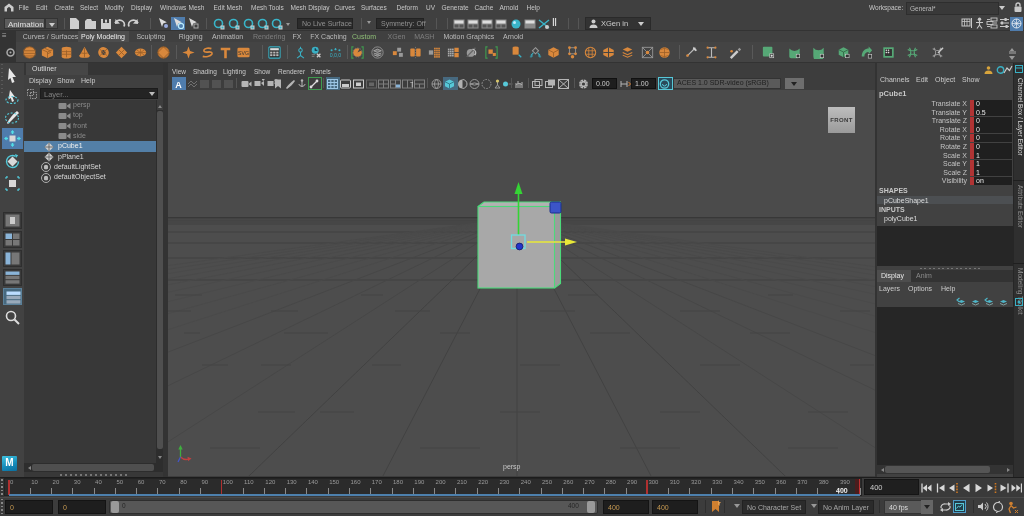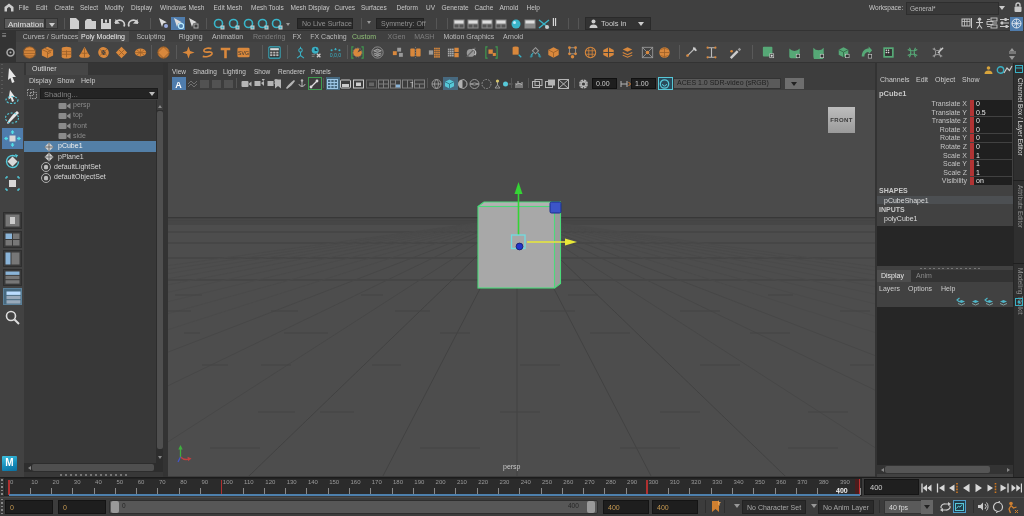--- a/index.html
+++ b/index.html
@@ -148,21 +148,21 @@
     <circle cx="9" cy="9" r="2" fill="#ccc"></circle>
   </svg>
 <div style="position:absolute;left:552px;top:17px;font-size:10px;color:#d8d8d8;white-space:nowrap;font-weight:bold;">‖</div>
 <div class="" style="left:568px;top:18px;width:1px;height:11px;background:#565656;"></div>
 <div class="" style="left:578px;top:18px;width:1px;height:11px;background:#565656;"></div>
 <div class="" style="left:585px;top:17px;width:66px;height:13px;background:#333;border:1px solid #2a2a2a;"></div>
 <svg style="left:589px;top:19px" width="9" height="9" viewBox="0 0 9 9">
     <circle cx="4.5" cy="2.5" r="2" fill="#ccc"></circle>
     <path d="M0.5 9 a4 3.5 0 0 1 8 0 z" fill="#ccc"></path>
   </svg>
-<div style="position:absolute;left:601px;top:19px;font-size:7.5px;color:#cccccc;white-space:nowrap;">Tools in</div>
+<div style="position:absolute;left:601px;top:19px;font-size:7.5px;color:#cccccc;white-space:nowrap;">XGen in</div>
 <div style="left:638px;top:21.5px;width:0;height:0;border:3.4px solid transparent;border-top:4.4px solid #ccc;"></div>
 <svg style="left:961px;top:17px" width="12" height="12" viewBox="0 0 12 12">
     <rect x="1" y="2" width="8" height="7" fill="none" stroke="#c8c8c8"></rect>
     <path d="M1 4.5 h8 M3.5 2 v7 M6 2 v7" stroke="#c8c8c8" stroke-width="0.8"></path>
     <path d="M10.5 1 v10" stroke="#c8c8c8"></path>
   </svg>
 <svg style="left:974px;top:17px" width="11" height="12" viewBox="0 0 11 12">
     <circle cx="5.5" cy="2.2" r="1.7" fill="#c8c8c8"></circle>
     <path d="M5.5 4 v4 M2 5.5 h7 M5.5 8 l-2.5 3.5 M5.5 8 l2.5 3.5" stroke="#c8c8c8" stroke-width="1.1"></path>
   </svg>
@@ -531,21 +531,21 @@
 <div class="" style="left:24px;top:75px;width:139px;height:12px;background:#404040;"></div>
 <div style="position:absolute;left:29px;top:77px;font-size:7px;color:#cccccc;white-space:nowrap;">Display</div>
 <div style="position:absolute;left:57px;top:77px;font-size:7px;color:#cccccc;white-space:nowrap;">Show</div>
 <div style="position:absolute;left:81px;top:77px;font-size:7px;color:#cccccc;white-space:nowrap;">Help</div>
 <div class="" style="left:24px;top:87px;width:139px;height:13px;background:#404040;"></div>
 <svg style="left:27px;top:89px" width="10" height="10" viewBox="0 0 10 10">
     <rect x="0.5" y="0.5" width="6" height="6" fill="none" stroke="#999" stroke-dasharray="1.5 1"></rect>
     <rect x="3.5" y="3.5" width="6" height="6" fill="none" stroke="#999" stroke-dasharray="1.5 1"></rect>
   </svg>
 <div class="" style="left:40px;top:88px;width:118px;height:11px;background:#242424;border:1px solid #1c1c1c;"></div>
-<div style="position:absolute;left:44px;top:89.5px;font-size:7.5px;color:#808080;white-space:nowrap;">Shading...</div>
+<div style="position:absolute;left:44px;top:89.5px;font-size:7.5px;color:#808080;white-space:nowrap;">Layer...</div>
 <div style="left:149px;top:92px;width:0;height:0;border:3.5px solid transparent;border-top:4.5px solid #bbb;"></div>
 <svg style="left:58px;top:101.5px" width="13" height="8" viewBox="0 0 13 8">
     <rect x="0.5" y="1" width="8" height="6" rx="1" fill="#8a8a8a"></rect>
     <path d="M9 3.5 L12.5 1 V7 L9 4.5 Z" fill="#8a8a8a"></path>
   </svg>
 <div style="position:absolute;left:73px;top:101.0px;font-size:7px;color:#8a8a8a;white-space:nowrap;">persp</div>
 <svg style="left:58px;top:111.8px" width="13" height="8" viewBox="0 0 13 8">
     <rect x="0.5" y="1" width="8" height="6" rx="1" fill="#8a8a8a"></rect>
     <path d="M9 3.5 L12.5 1 V7 L9 4.5 Z" fill="#8a8a8a"></path>
   </svg>

